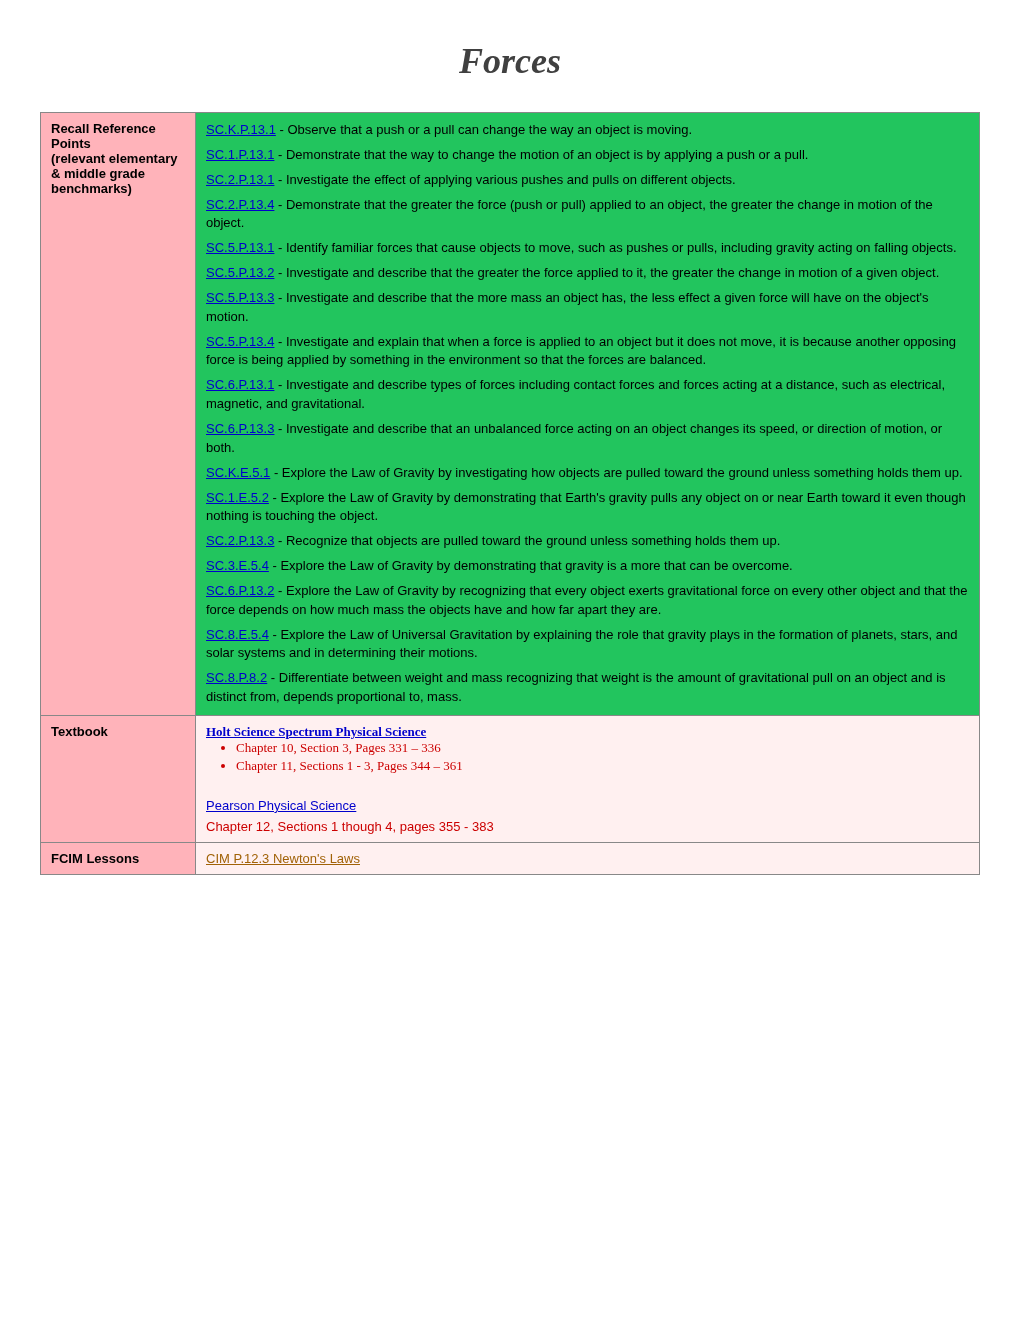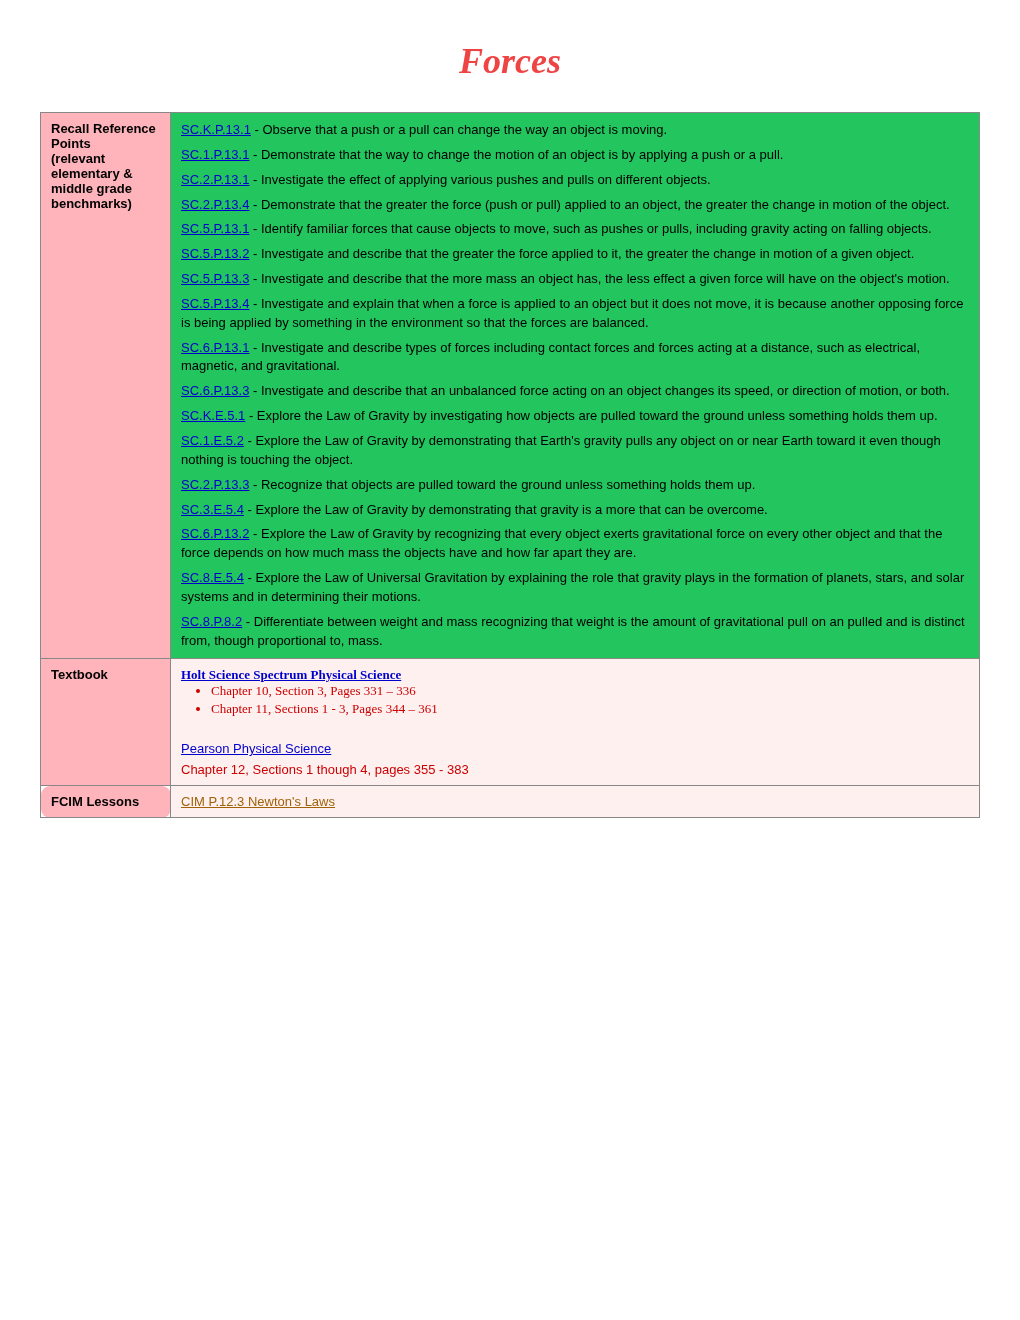--- a/index.html
+++ b/index.html
@@ -22,34 +22,34 @@
       font-style: italic;
       font-weight: bold;
       font-family: 'Times New Roman', serif;
       color: #000;
     }
     .page-subtitle {
       font-size: 36px;
       font-style: italic;
       font-weight: bold;
       font-family: 'Times New Roman', serif;
-      color: #ef4444;
+      color: #404040;
     }
     .main-table {
       width: 100%;
       border-collapse: collapse;
       border: 1.5px solid #888;
     }
     .main-table td {
       border: 1.5px solid #888;
       vertical-align: top;
       padding: 8px 10px;
     }
     .label-cell {
-      width: 130px;
+      width: 155px;
       background-color: #ffb3ba;
       font-weight: bold;
       font-size: 13px;
       color: #000;
     }
     .content-cell {
       background-color: #fff0f0;
     }
     .benchmark-row .content-cell {
       background-color: #22c55e;
@@ -130,31 +130,31 @@
           <div class="benchmark-item"><a class="benchmark-link" href="#">SC.5.P.13.3</a><span> - Investigate and describe that the more mass an object has, the less effect a given force will have on the object's motion.</span></div>
           <div class="benchmark-item"><a class="benchmark-link" href="#">SC.5.P.13.4</a><span> - Investigate and explain that when a force is applied to an object but it does not move, it is because another opposing force is being applied by something in the environment so that the forces are balanced.</span></div>
           <div class="benchmark-item"><a class="benchmark-link" href="#">SC.6.P.13.1</a><span> - Investigate and describe types of forces including contact forces and forces acting at a distance, such as electrical, magnetic, and gravitational.</span></div>
           <div class="benchmark-item"><a class="benchmark-link" href="#">SC.6.P.13.3</a><span> - Investigate and describe that an unbalanced force acting on an object changes its speed, or direction of motion, or both.</span></div>
           <div class="benchmark-item"><a class="benchmark-link" href="#">SC.K.E.5.1</a><span> - Explore the Law of Gravity by investigating how objects are pulled toward the ground unless something holds them up.</span></div>
           <div class="benchmark-item"><a class="benchmark-link" href="#">SC.1.E.5.2</a><span> - Explore the Law of Gravity by demonstrating that Earth's gravity pulls any object on or near Earth toward it even though nothing is touching the object.</span></div>
           <div class="benchmark-item"><a class="benchmark-link" href="#">SC.2.P.13.3</a><span> - Recognize that objects are pulled toward the ground unless something holds them up.</span></div>
           <div class="benchmark-item"><a class="benchmark-link" href="#">SC.3.E.5.4</a><span> - Explore the Law of Gravity by demonstrating that gravity is a more that can be overcome.</span></div>
           <div class="benchmark-item"><a class="benchmark-link" href="#">SC.6.P.13.2</a><span> - Explore the Law of Gravity by recognizing that every object exerts gravitational force on every other object and that the force depends on how much mass the objects have and how far apart they are.</span></div>
           <div class="benchmark-item"><a class="benchmark-link" href="#">SC.8.E.5.4</a><span> - Explore the Law of Universal Gravitation by explaining the role that gravity plays in the formation of planets, stars, and solar systems and in determining their motions.</span></div>
-          <div class="benchmark-item"><a class="benchmark-link" href="#">SC.8.P.8.2</a><span> - Differentiate between weight and mass recognizing that weight is the amount of gravitational pull on an pulled and is distinct from, though proportional to, mass.</span></div>
+          <div class="benchmark-item"><a class="benchmark-link" href="#">SC.8.P.8.2</a><span> - Differentiate between weight and mass recognizing that weight is the amount of gravitational pull on an object and is distinct from, depends proportional to, mass.</span></div>
         </td>
       </tr>
       <tr class="textbook-row">
         <td class="label-cell" style="white-space: pre-wrap;">Textbook</td>
         <td class="content-cell">
           <div class="textbook-section"><a class="textbook-title-link" href="#">Holt Science Spectrum Physical Science</a><ul class="bullet-list">
               <li>Chapter 10, Section 3, Pages 331 – 336</li>
               <li>Chapter 11, Sections 1 - 3, Pages 344 – 361</li>
             </ul></div>
           <div class="pearson-section"><a class="textbook-link" href="#">Pearson Physical Science</a><div class="pearson-sub">Chapter 12, Sections 1 though 4, pages 355 - 383</div></div>
         </td>
       </tr>
       <tr class="fcim-row">
-        <td class="label-cell" style="white-space: pre-wrap; border-radius: 9px;">FCIM Lessons</td>
+        <td class="label-cell" style="white-space: pre-wrap;">FCIM Lessons</td>
         <td class="content-cell"><a class="fcim-link" href="#">CIM P.12.3 Newton's Laws</a></td>
       </tr>
     </tbody>
 </table>
 
 </body></html>

